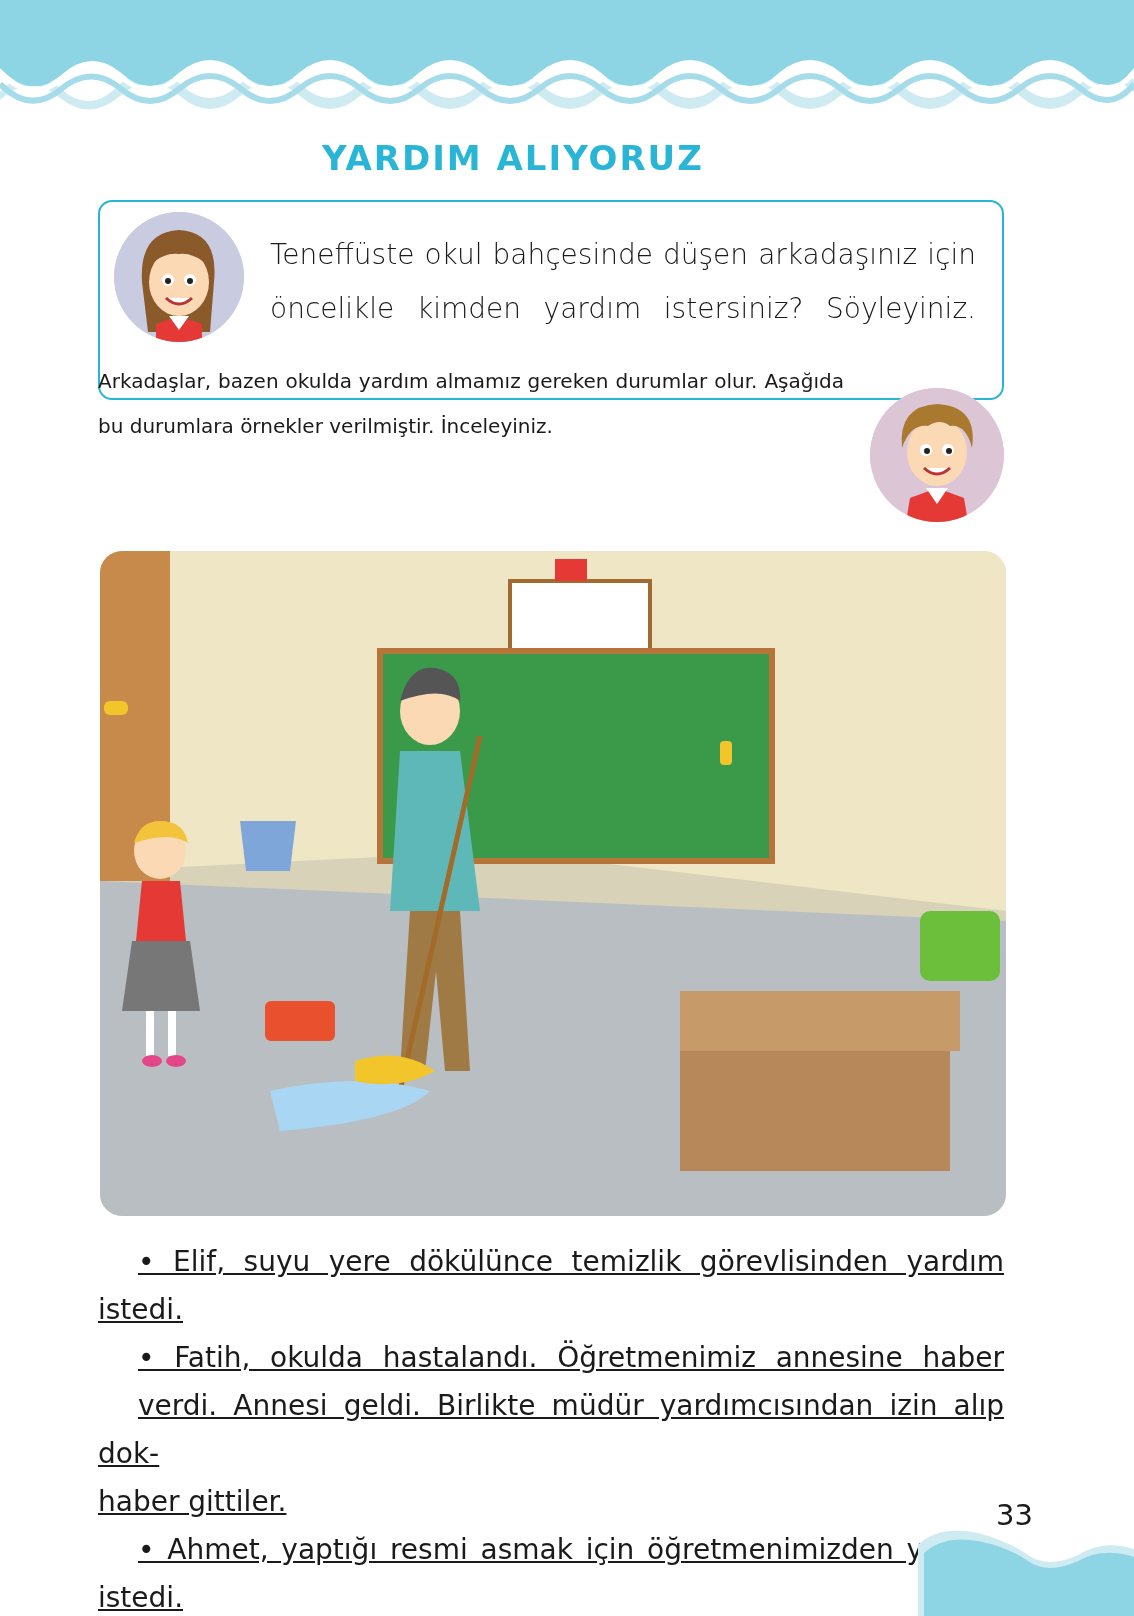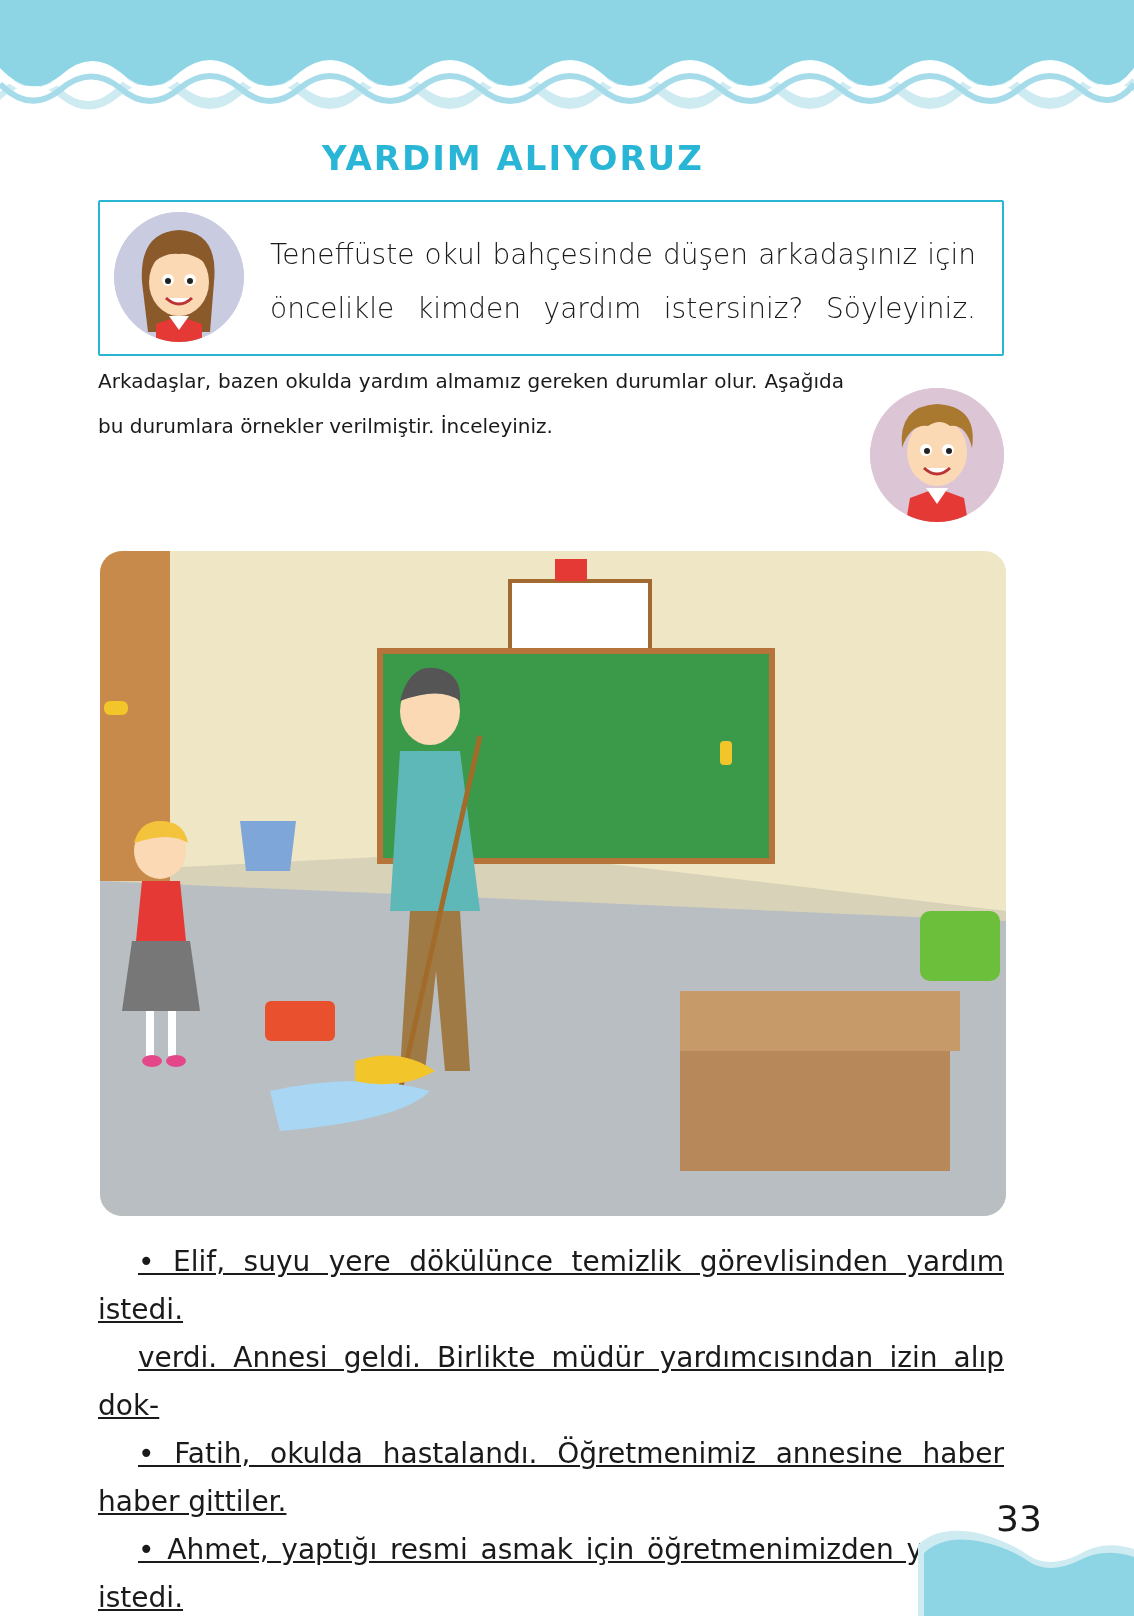--- a/index.html
+++ b/index.html
@@ -9,22 +9,22 @@
       font-family: "DejaVu Sans", sans-serif;
       color: #1a1a1a;
     }
     .top-wave { position: absolute; left: 0; top: 0; width: 1134px; height: 110px; }
     .title {
       position: absolute; left: 0; top: 138px; width: 1026px; text-align: center;
       font-family: "DejaVu Sans", sans-serif; font-weight: bold; font-size: 34px;
       letter-spacing: 2px; color: #29b6d6;
     }
     .question-box {
-      position: absolute; left: 98px; top: 200px; width: 906px; height: 156px;
-      border: 2.5px solid #2ab5d3; border-radius: 2px; box-sizing: border-box;
+      position: absolute; left: 98px; top: 200px; width: 906px; height: 200px;
+      border: 2.5px solid #2ab5d3; border-radius: 14px; box-sizing: border-box;
     }
     .avatar {
       position: absolute; width: 130px; height: 130px; border-radius: 50%; overflow: hidden;
     }
     .avatar-girl { left: 14px; top: 10px; background: #c9cbe0; }
     .avatar-boy { left: 870px; top: 388px; width: 134px; height: 134px; background: #dcc6d6; }
     .q-text {
       position: absolute; left: 170px; top: 26px; width: 706px;
       font-size: 28px; line-height: 54px; text-align: justify; text-align-last: justify;
       font-weight: 300;
@@ -38,21 +38,21 @@
       border-radius: 22px; overflow: hidden; background: #f1ead0;
     }
     .bullets {
       position: absolute; left: 98px; top: 1238px; width: 906px;
       font-size: 28px; line-height: 48px; text-align: justify;
     }
     .bullets p { margin: 0; text-decoration: underline; }
     .bullets .b1, .bullets .b2-first, .bullets .b3 { text-indent: 40px; }
     .bullets .b2-first { text-align: justify; text-align-last: justify; }
     .page-number {
-      position: absolute; left: 996px; top: 1498px; font-size: 36px; color: #1a1a1a;
+      position: absolute; left: 996px; top: 1498px; font-size: 29px; color: #1a1a1a;
     }
     .bottom-wave { position: absolute; left: 918px; top: 1525px; width: 216px; height: 91px; }
   </style>
 </head>
 <body>
 
 <svg class="top-wave" viewBox="0 0 1134 110" preserveAspectRatio="none">
   <rect x="0" y="0" width="1134" height="60" fill="#8dd5e4"></rect>
   <path d="M0 92 Q30 60 60 88 Q90 116 120 84 Q150 56 180 84 Q210 112 240 84 Q270 56 300 84 Q330 112 360 84 Q390 56 420 84 Q450 112 480 84 Q510 56 540 84 Q570 112 600 84 Q630 56 660 84 Q690 112 720 84 Q750 56 780 84 Q810 112 840 84 Q870 56 900 84 Q930 112 960 84 Q990 56 1020 84 Q1050 112 1080 84 Q1110 56 1134 80 L1134 110 L0 110 Z" fill="#cfebf2"></path>
   <path d="M0 100 Q30 72 60 98 Q90 122 120 96 Q150 70 180 96 Q210 122 240 96 Q270 70 300 96 Q330 122 360 96 Q390 70 420 96 Q450 122 480 96 Q510 70 540 96 Q570 122 600 96 Q630 70 660 96 Q690 122 720 96 Q750 70 780 96 Q810 122 840 96 Q870 70 900 96 Q930 122 960 96 Q990 70 1020 96 Q1050 122 1080 96 Q1110 70 1134 92 L1134 110 L0 110 Z" fill="#ffffff"></path>
@@ -132,22 +132,22 @@
       <rect x="46" y="460" width="8" height="45" fill="#fff"></rect>
       <rect x="68" y="460" width="8" height="45" fill="#fff"></rect>
       <ellipse cx="52" cy="510" rx="10" ry="6" fill="#e3478a"></ellipse>
       <ellipse cx="76" cy="510" rx="10" ry="6" fill="#e3478a"></ellipse>
     </g>
   </svg>
 </div>
 
 <div class="bullets">
   <p class="b1">• Elif, suyu yere dökülünce temizlik görevlisinden yardım istedi.</p>
+  <p class="b2-first">• Fatih, okulda hastalandı. Öğretmenimiz annesine haber</p>
   <p class="b2-first">verdi. Annesi geldi. Birlikte müdür yardımcısından izin alıp dok-</p>
-  <p class="b2-first">• Fatih, okulda hastalandı. Öğretmenimiz annesine haber</p>
   <p>haber gittiler.</p>
   <p class="b3">• Ahmet, yaptığı resmi asmak için öğretmenimizden yardım istedi.</p>
 </div>
 
 <div class="page-number">33</div>
 
 <svg class="bottom-wave" viewBox="0 0 216 91">
   <path d="M0 20 Q20 0 60 8 Q90 16 110 30 Q130 44 160 30 Q185 14 216 24 L216 91 L0 91 Z" fill="#cfebf2"></path>
   <path d="M6 28 Q25 10 60 16 Q90 22 110 36 Q130 50 160 36 Q185 22 216 32 L216 91 L6 91 Z" fill="#8dd5e4"></path>
 </svg>

